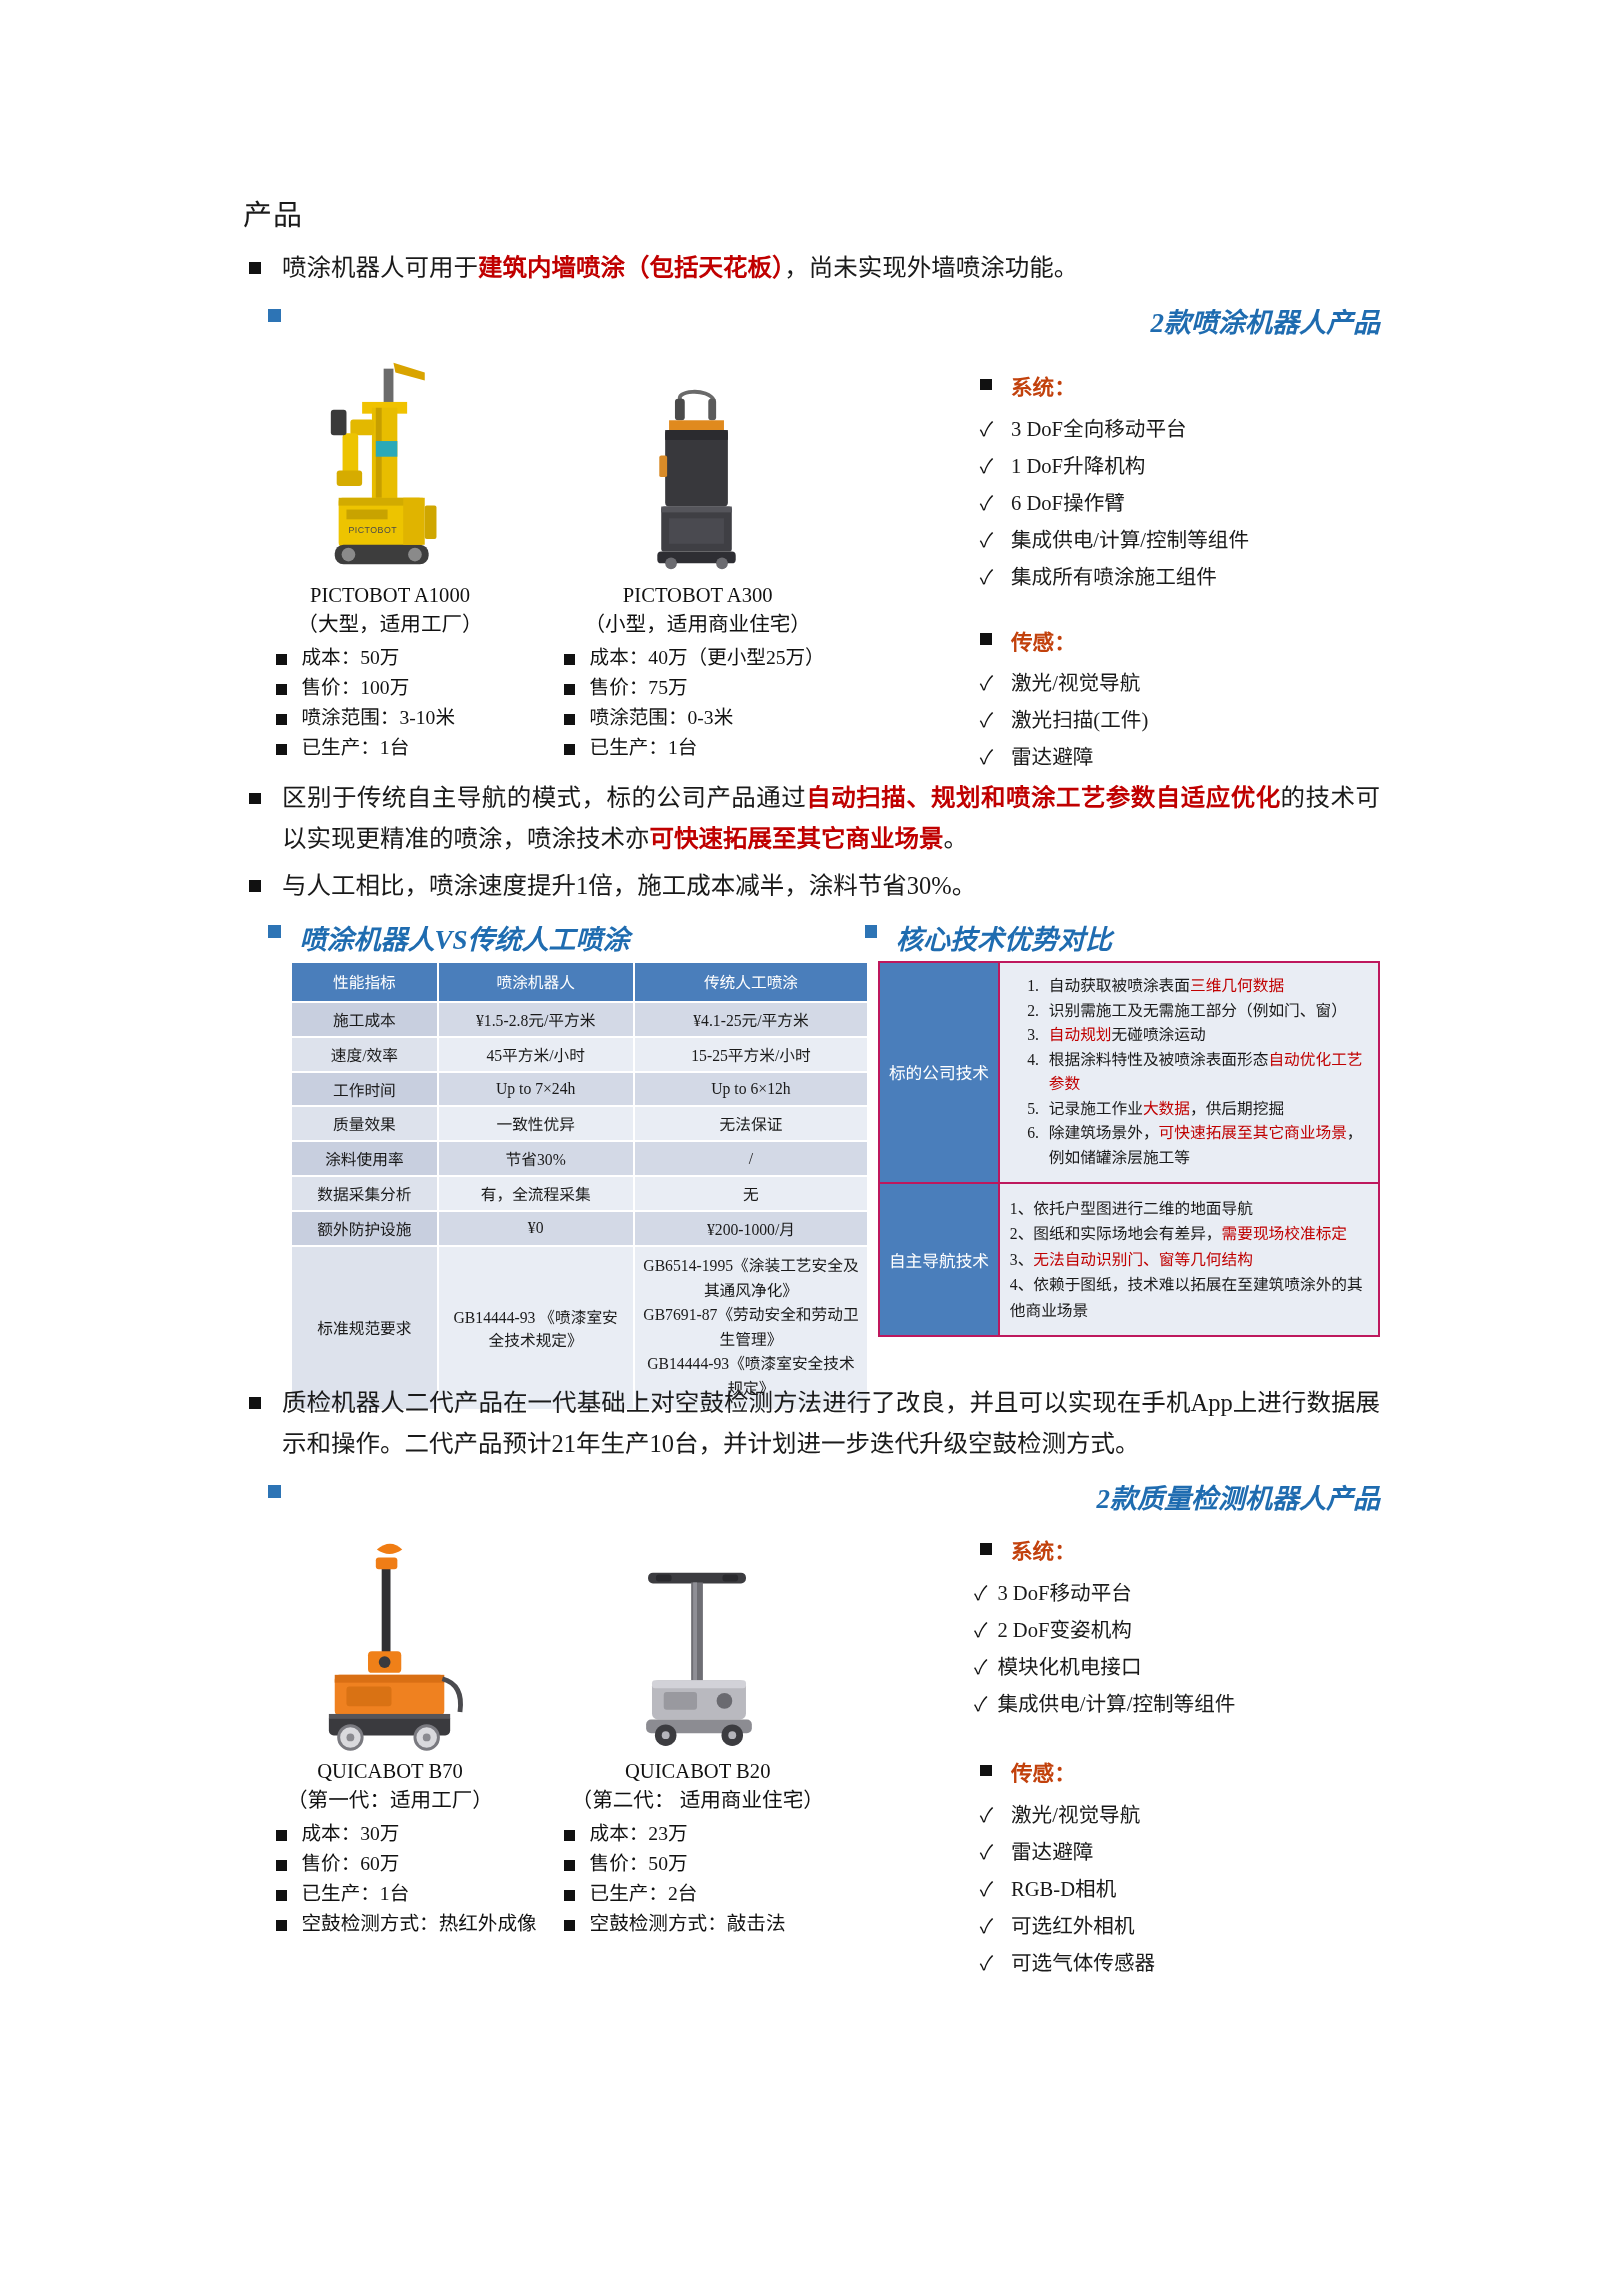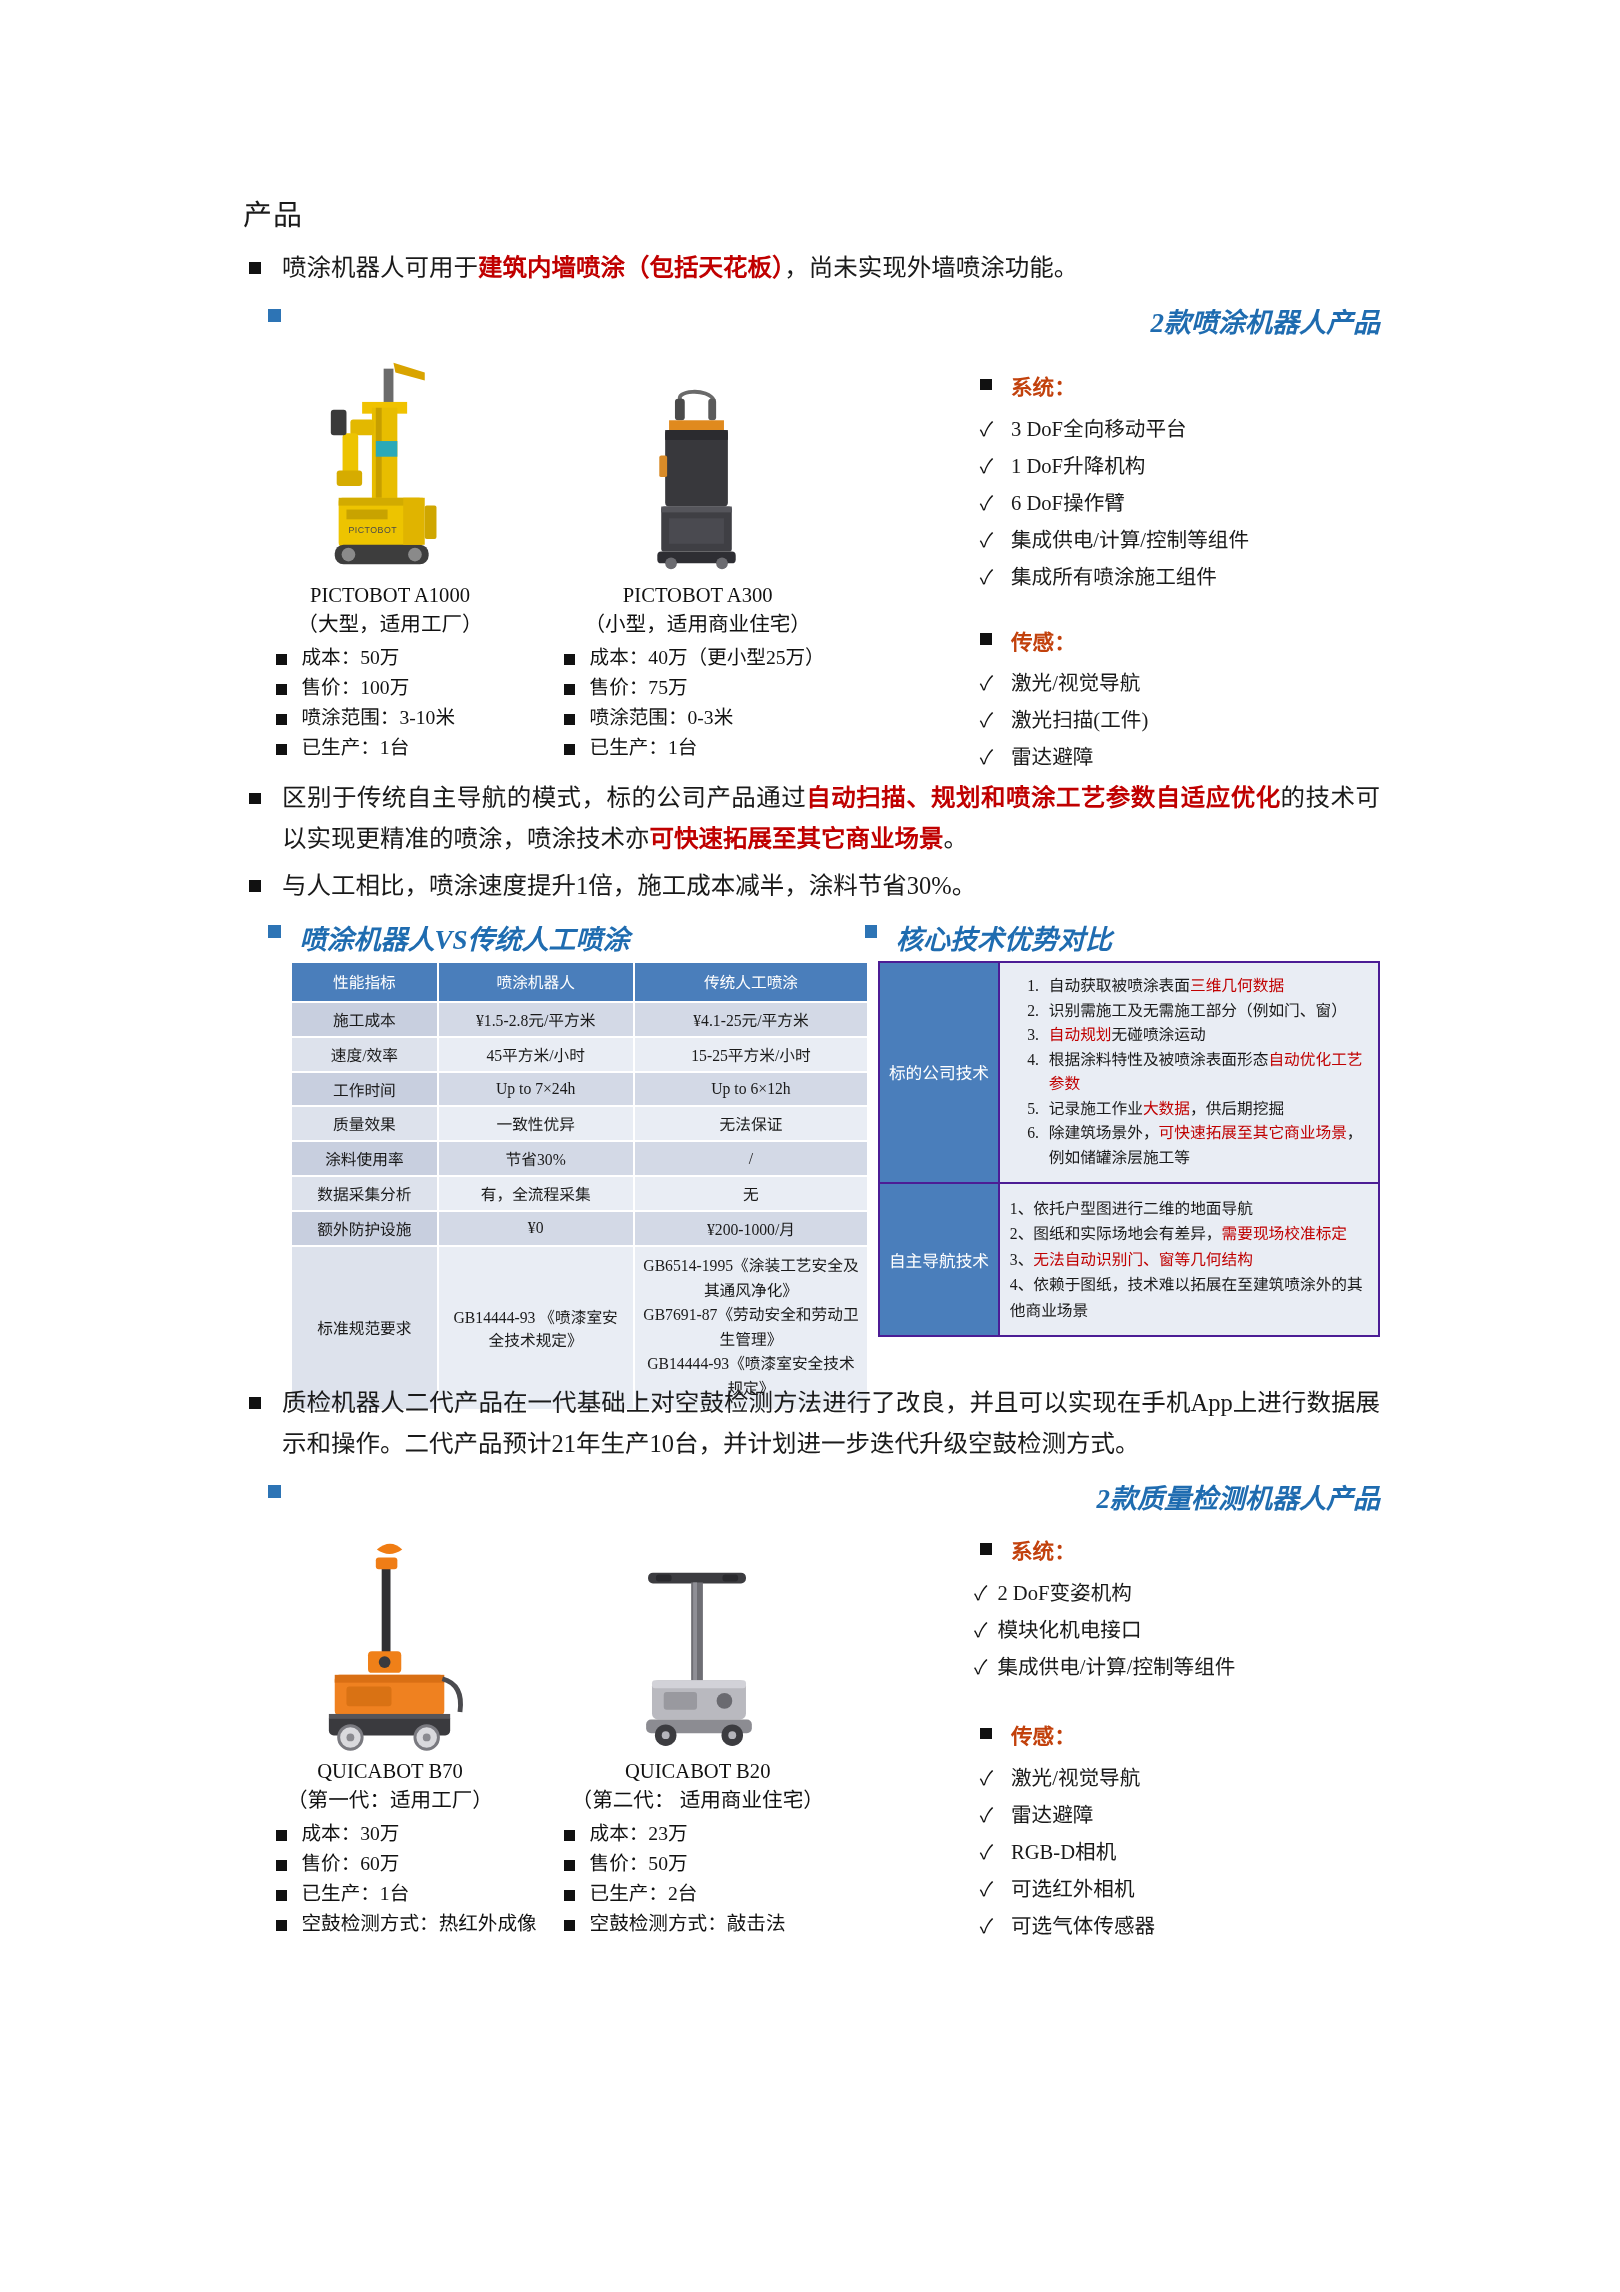--- a/index.html
+++ b/index.html
@@ -94,21 +94,21 @@
   table.cmp tbody tr.even td { background:#e9edf4; }
   table.cmp td.lbl { background:#c8cfdf !important; }
   table.cmp tbody tr.even td.lbl { background:#dde2ec !important; }
 
   .left-table { position:absolute; left:47px; top:0; width:549px; }
   .left-table table.cmp { width:549px; }
 
   .right-table { position:absolute; left:635px; top:0; width:502px; }
   table.core { border-collapse:collapse; table-layout:fixed; width:502px; }
   table.core td {
-    border:2px solid #4c1d95; vertical-align:middle;
+    border:2px solid #be185d; vertical-align:middle;
     font-size:15.7px; color:#1a1a1a;
     font-family:"Liberation Serif","DejaVu Serif",serif;
   }
   table.core td.hdr {
     width:116px; background:#4a7ebb; color:#fff; text-align:center;
     font-size:16.7px; font-weight:normal;
   }
   table.core td.body { background:#e9edf4; padding:11.8px 9.8px 11.8px 5.9px; }
   ol.num { margin:0; padding:0 0 0 37px; }
   ol.num li { font-size:15.7px; line-height:24.5px; margin:0; padding-left:5.9px; }
@@ -414,20 +414,21 @@
               <li>已生产：2台</li>
               <li>空鼓检测方式：敲击法</li>
             </ul>
           </div>
         </div>
       </div>
 
       <div class="feature-col" style="top:11.8px;">
         <div class="feat-head">系统：</div>
         <ul class="checks tight">
+          <li>3 DoF移动平台</li>
           <li>2 DoF变姿机构</li>
           <li>模块化机电接口</li>
           <li>集成供电/计算/控制等组件</li>
         </ul>
         <div class="feat-head" style="margin-top:33px;">传感：</div>
         <ul class="checks">
           <li>激光/视觉导航</li>
           <li>雷达避障</li>
           <li>RGB-D相机</li>
           <li>可选红外相机</li>

